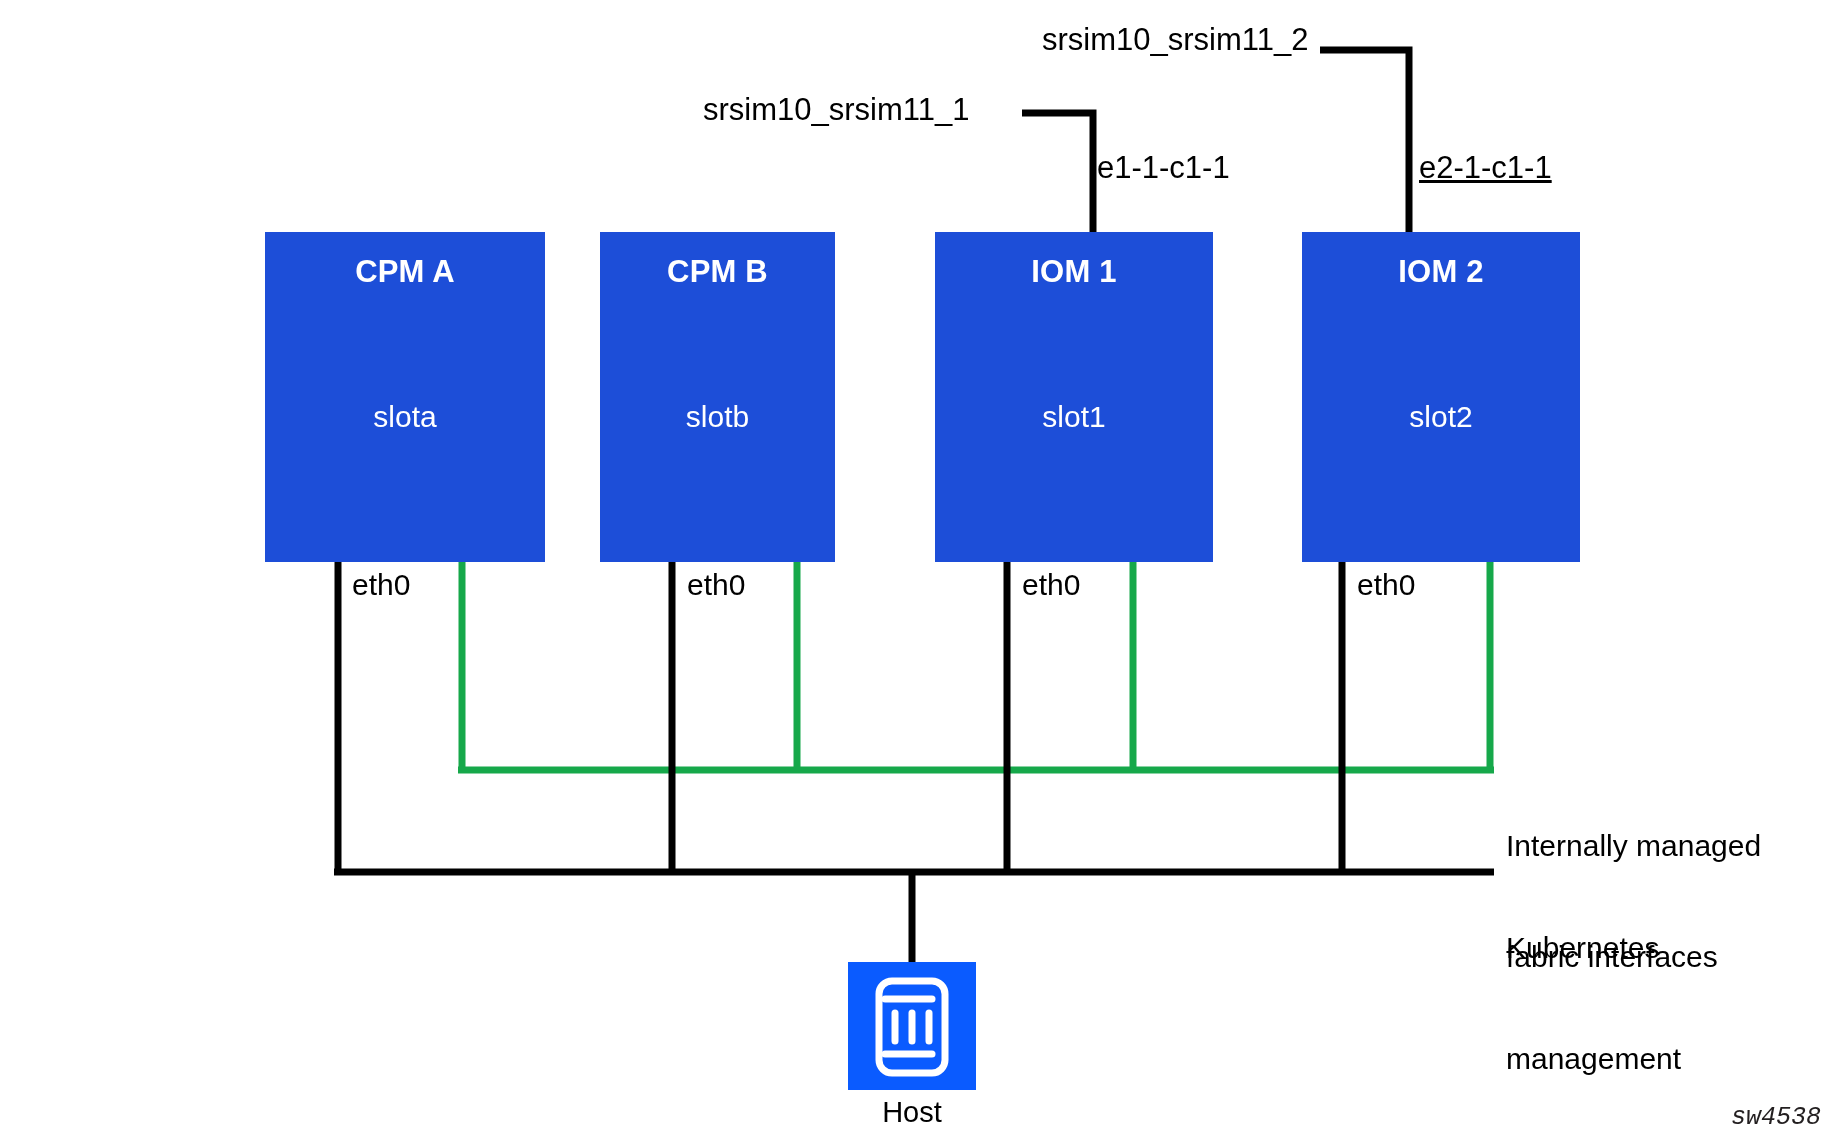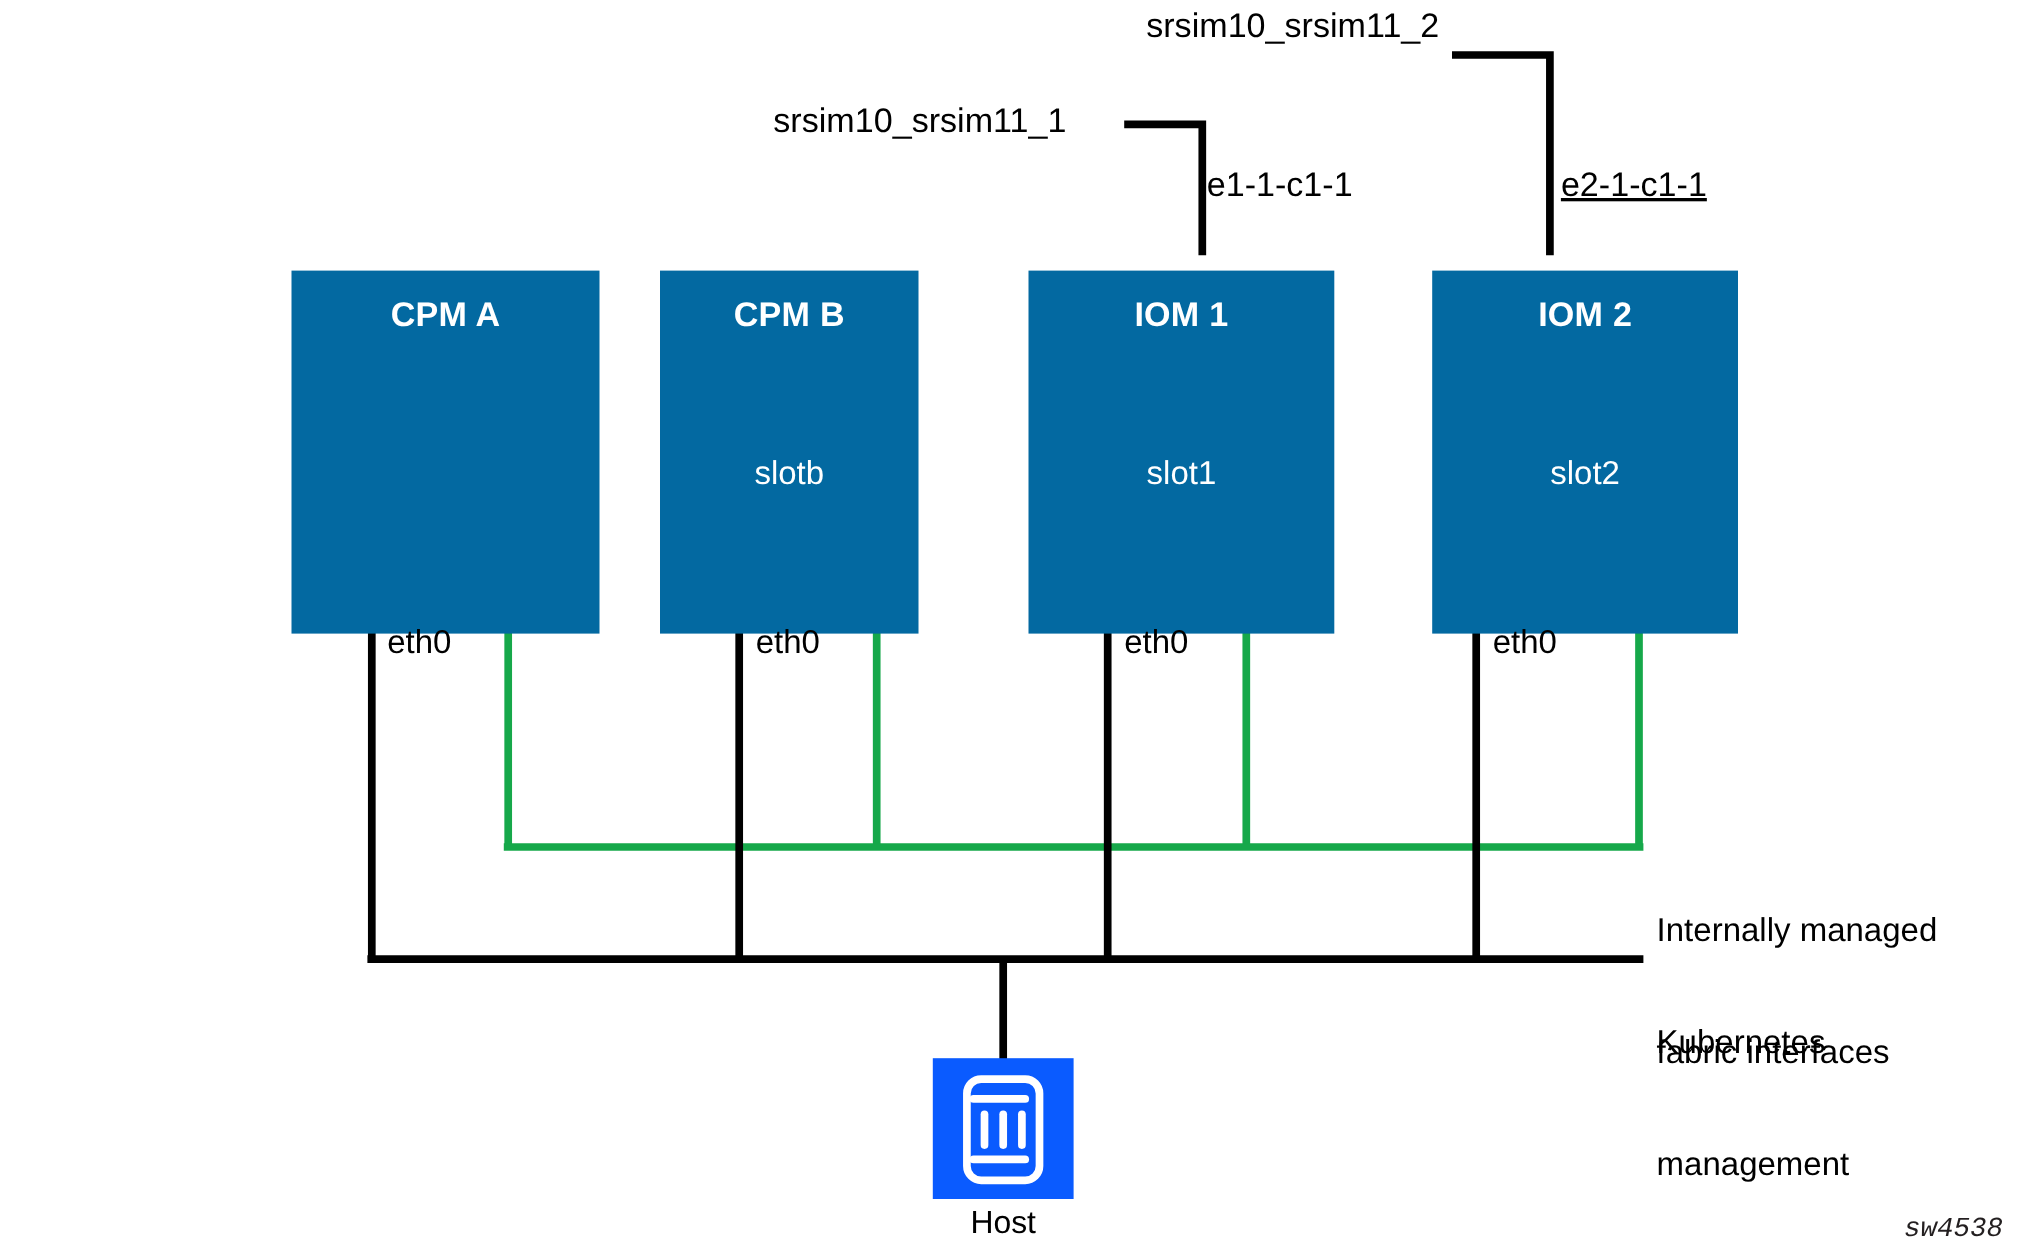--- a/index.html
+++ b/index.html
@@ -27,22 +27,22 @@
   }
   .txt {
     position: absolute;
     white-space: pre;
     color: #000000;
     font-family: "Liberation Sans", sans-serif;
   }
   
   .card {
     position: absolute;
-    background: #0369a1;
-    top: 246px;
+    background: #1d4ed8;
+    top: 232px;
     height: 330px;
   }
   .card-title {
     position: absolute;
     left: 0;
     right: 0;
     top: 22px;
     text-align: center;
     color: #ffffff;
     font-size: 31px;
@@ -141,28 +141,29 @@
       <path d="M 1342,560 L 1342,872" fill="none" stroke="#000000" stroke-width="7"></path>
 
       <path d="M 334,872 L 1494,872" fill="none" stroke="#000000" stroke-width="7"></path>
 
       <path d="M 912,872 L 912,966" fill="none" stroke="#000000" stroke-width="7"></path>
     </g>
   </svg>
 
   <div class="txt link-label" style="left:703px; top:92px;">srsim10_srsim11_1</div>
 
-  <div class="txt link-label" style="left:1042px; top:6px;">srsim10_srsim11_2</div>
+  <div class="txt link-label" style="left:1042px; top:22px;">srsim10_srsim11_2</div>
 
   <div class="txt port-label" style="left:1097px; top:150px;">e1-1-c1-1</div>
 
   <div class="txt port-label" style="left:1419px; top:150px;text-decoration:underline;">e2-1-c1-1</div>
 
   <div class="card" style="left:265px; width:280px;">
     <div class="card-title">CPM A</div>
+    <div class="card-slot">slota</div>
   </div>
 
   <div class="card" style="left:600px; width:235px;">
     <div class="card-title">CPM B</div>
     <div class="card-slot">slotb</div>
   </div>
 
   <div class="card" style="left:935px; width:278px;">
     <div class="card-title">IOM 1</div>
     <div class="card-slot">slot1</div>

